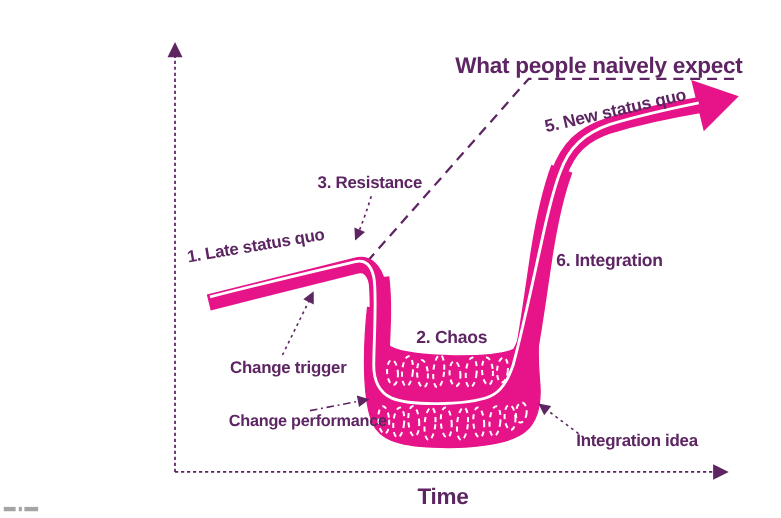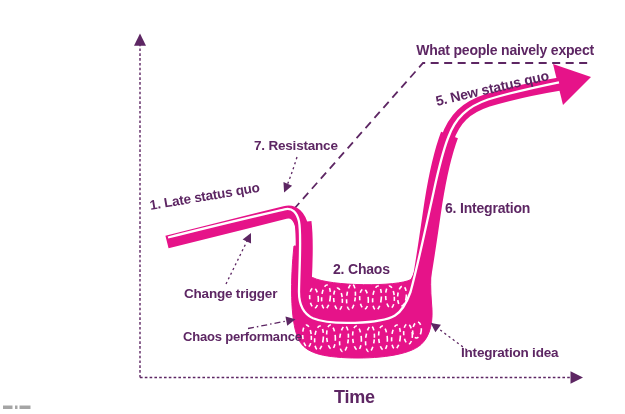--- a/index.html
+++ b/index.html
@@ -8,21 +8,21 @@
     position:relative;width:625px;height:414px;background:#fff;overflow:hidden;
     font-family:"Liberation Sans",sans-serif;
   }
   .canvas svg{position:absolute;left:0;top:0;}
   .lbl{
     position:absolute;color:var(--purple);font-weight:bold;
     white-space:nowrap;line-height:1.1;letter-spacing:-0.2px;
   }
   .performance{left:6px;top:179px;font-size:17.5px;}
   .time{left:334px;top:388px;font-size:18px;}
-  .expect{right:31px;top:43px;font-size:14px;}
+  .expect{right:31px;top:43px;font-size:18px;}
   .s1{left:150px;top:199px;font-size:13.5px;transform:rotate(-9.5deg);transform-origin:0 50%;}
   .s2{left:254px;top:139px;font-size:13.5px;}
   .s3{left:333px;top:262px;font-size:14px;}
   .s4{left:445px;top:201px;font-size:14px;}
   .s5{left:436px;top:94px;font-size:14px;transform:rotate(-13deg);transform-origin:0 50%;}
   .trigger{left:184px;top:287px;font-size:13.5px;}
   .actual{left:183px;top:330px;font-size:13px;}
   .transform{left:461px;top:346px;font-size:13.5px;}
 </style>
 </head>
@@ -113,21 +113,21 @@
     <g fill="#8f8f8f" opacity="0.8">
       <rect x="3" y="405.5" width="9.5" height="3.5"></rect>
       <rect x="15" y="405.5" width="2.5" height="3.5"></rect>
       <rect x="19.5" y="405.5" width="11" height="3.5"></rect>
     </g>
   </svg>
 
   <div class="lbl time">Time</div>
   <div class="lbl expect">What people naively expect</div>
   <div class="lbl s1">1. Late status quo</div>
-  <div class="lbl s2">7. Resistance</div>
+  <div class="lbl s2">3. Resistance</div>
   <div class="lbl s3">2. Chaos</div>
   <div class="lbl s4">6. Integration</div>
   <div class="lbl s5">5. New status quo</div>
   <div class="lbl trigger">Change trigger</div>
-  <div class="lbl actual">Chaos performance</div>
+  <div class="lbl actual">Change performance</div>
   <div class="lbl transform">Integration idea</div>
 
 </div>
 
 </body></html>

